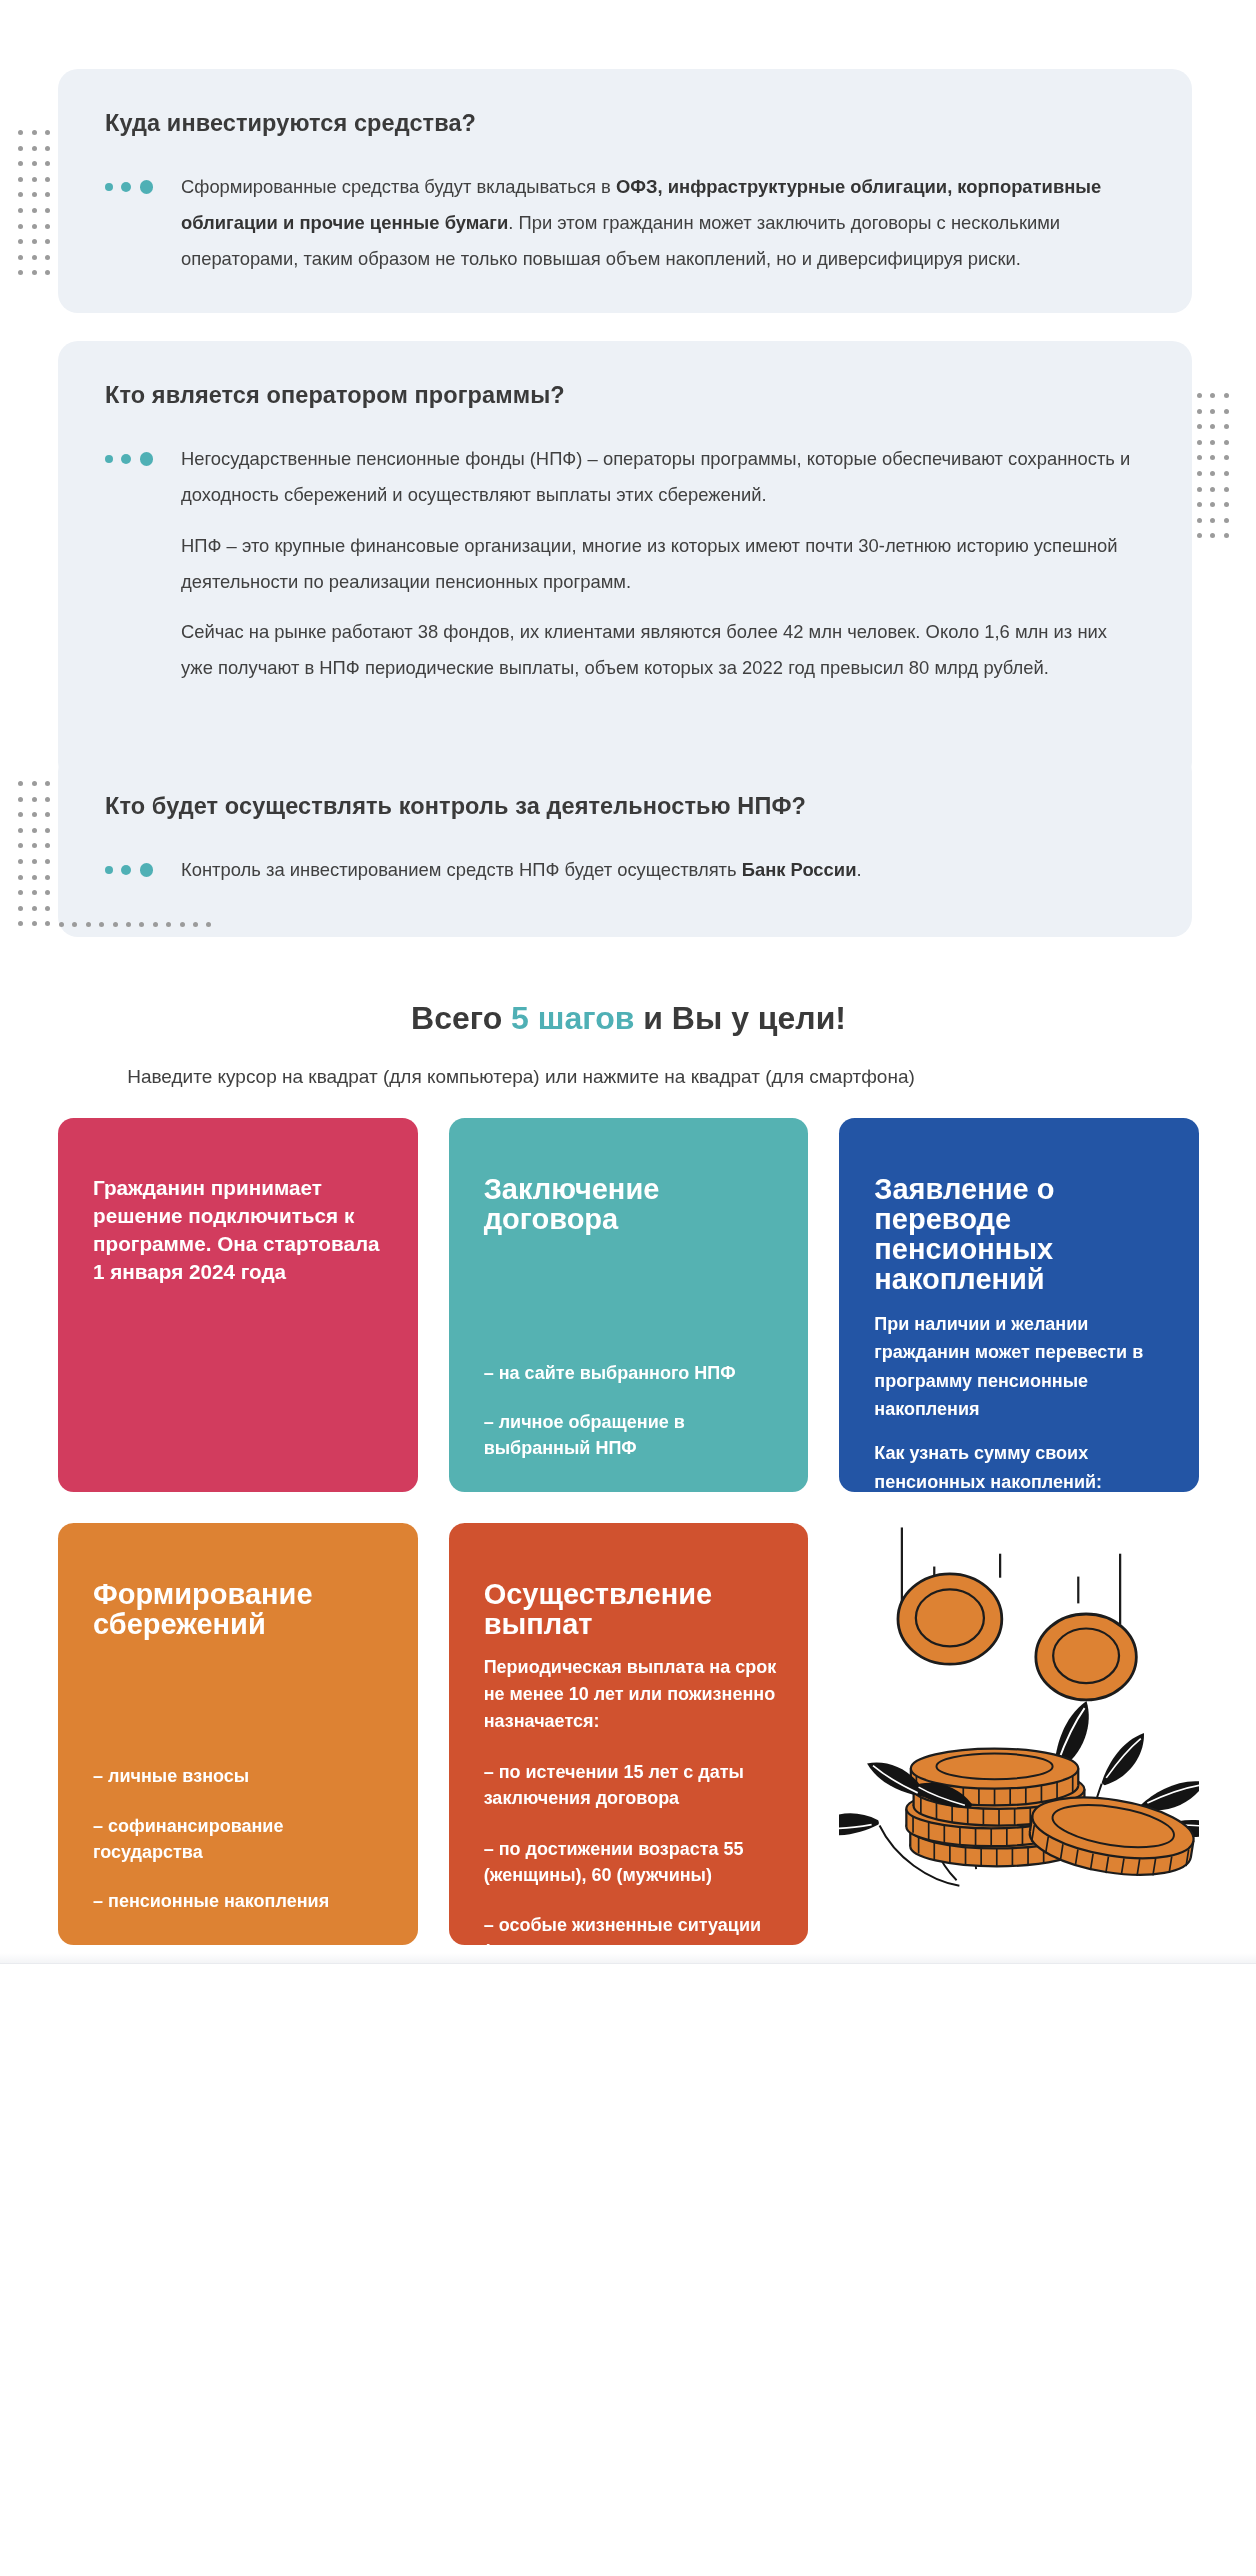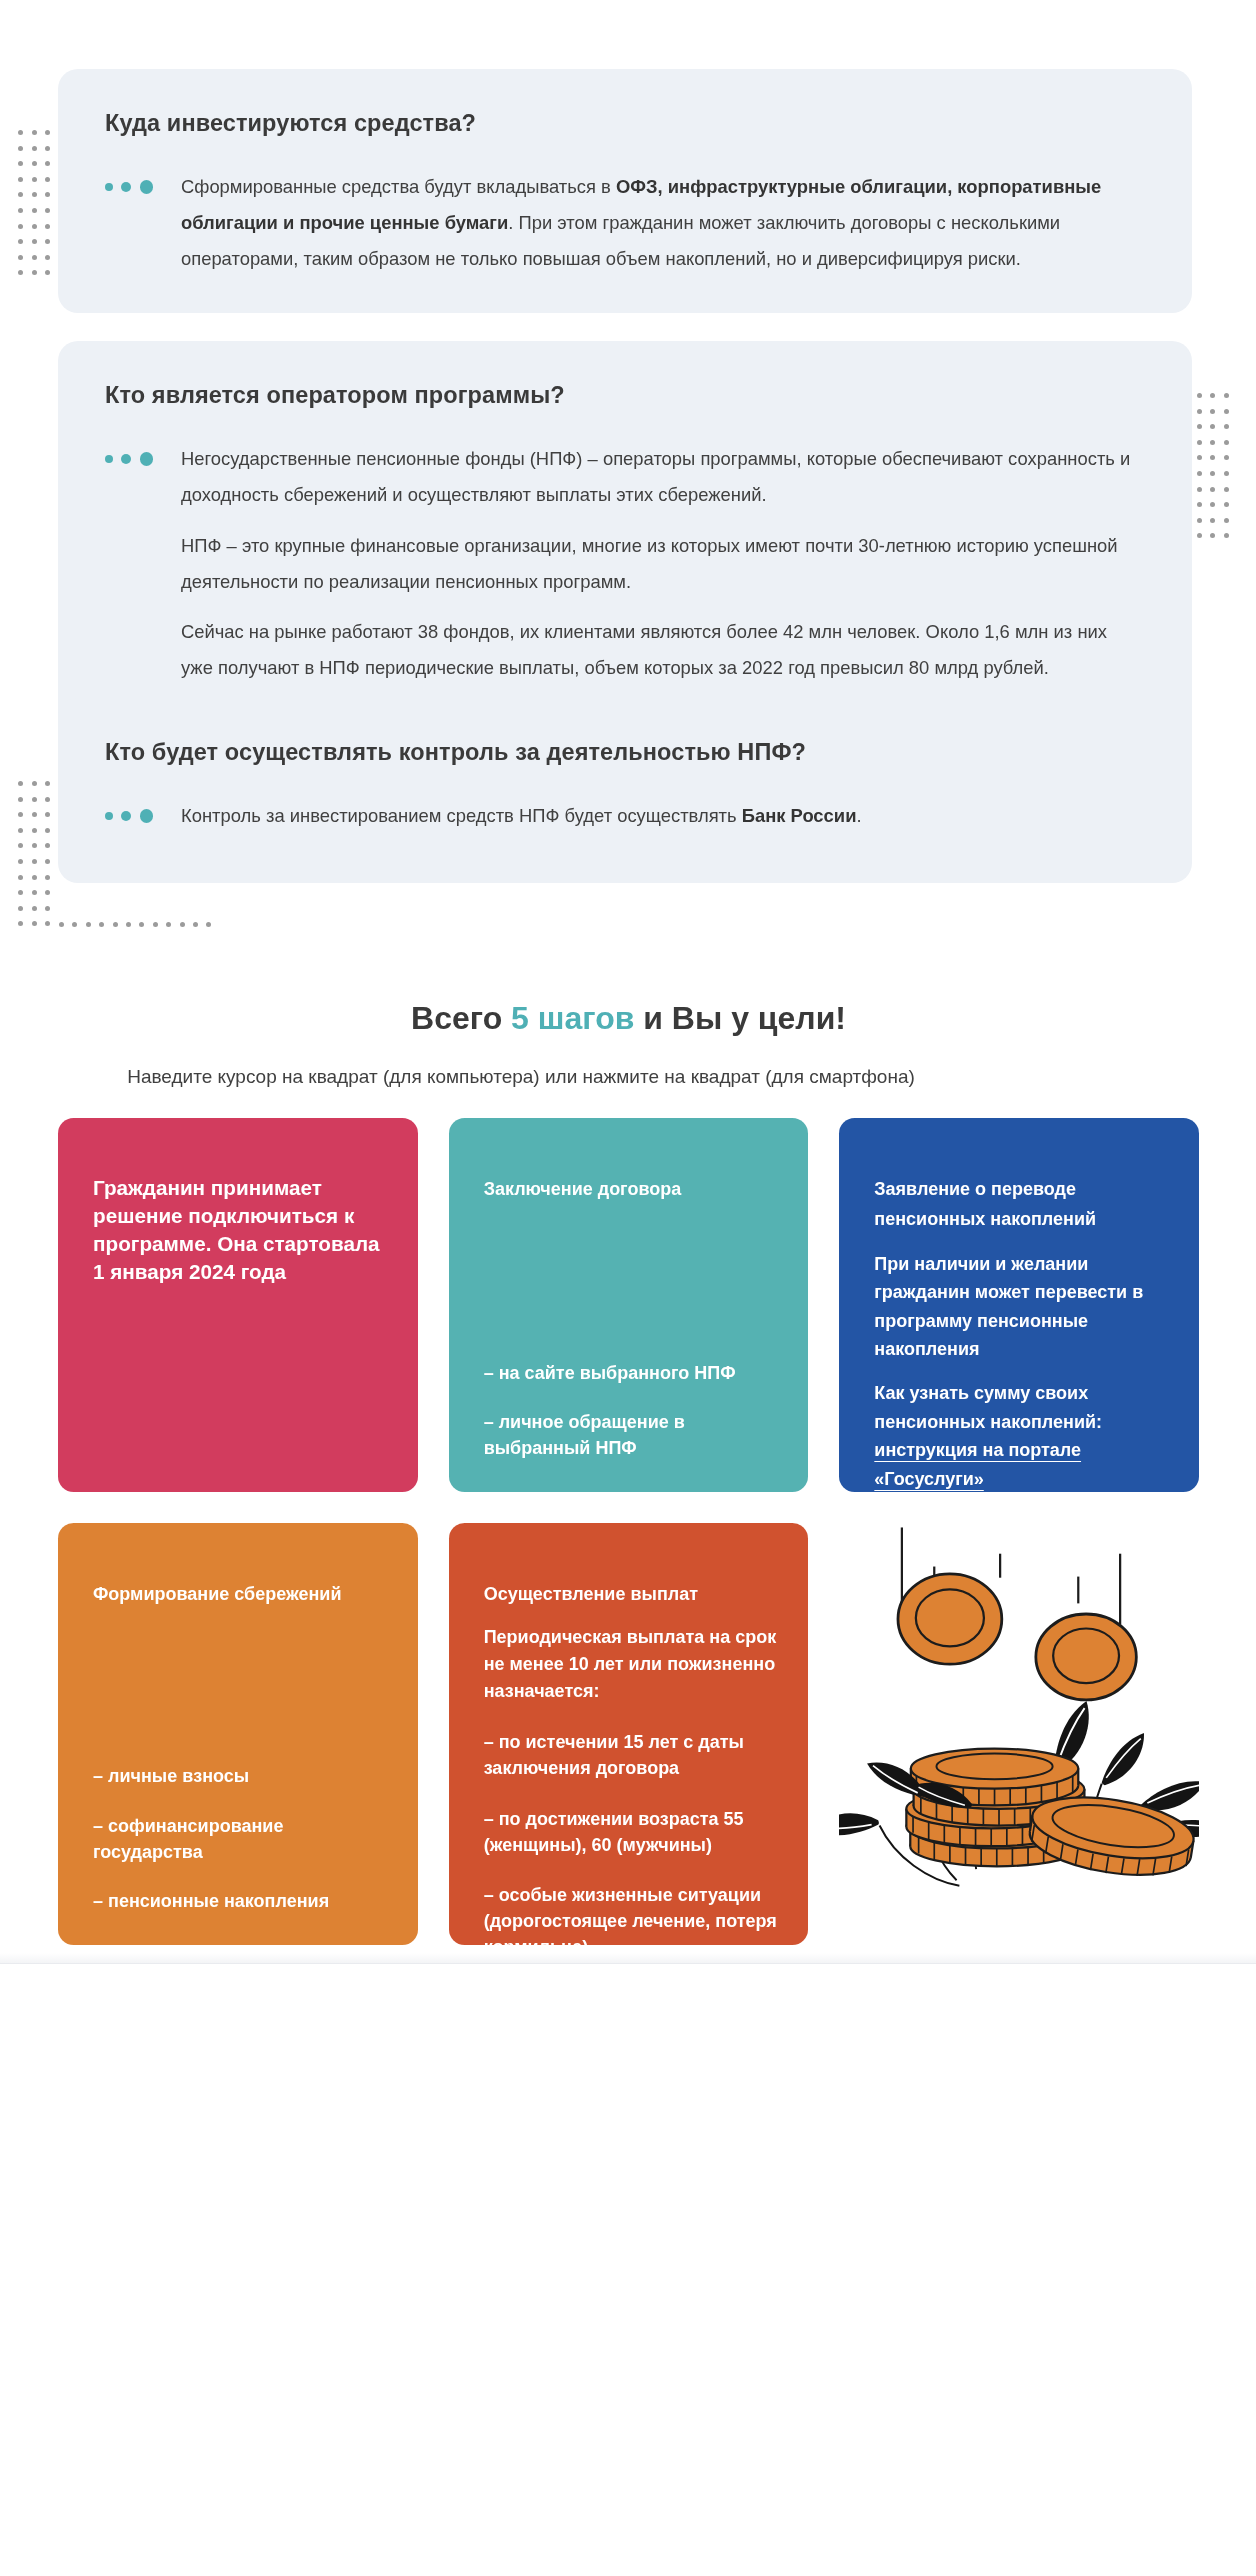--- a/index.html
+++ b/index.html
@@ -11,21 +11,21 @@
   }
   
   .faq-card{
     position:absolute;left:58px;width:1134px;box-sizing:border-box;
     background:var(--faq-card-bg,#EDF1F6);
     border-radius:20px;
     padding:41px 49px 34px 47px;
   }
   #faq-0{top:69px;height:244px;}
   #faq-1{top:341px;height:441px;}
-  #faq-2{top:698px;height:185px;}
+  #faq-2{top:752px;height:185px;}
   .faq-title{
     margin:0 0 32px 0;
     font-size:23.5px;font-weight:700;color:var(--heading-text,#3A3A3A);
     letter-spacing:0.1px;
   }
   .faq-body{display:flex;align-items:flex-start;}
   .bullet-dots{
     display:flex;align-items:center;height:36px;flex:0 0 auto;margin-right:28px;
   }
   .bullet-dots i{display:block;border-radius:50%;background:var(--accent-teal,#4FB0B5);}
@@ -65,21 +65,21 @@
     border-radius:15.6px;box-sizing:border-box;color:#fff;
     padding:56px 28px 31px 35px;
     display:flex;flex-direction:column;
   }
   .card-pink{background:var(--card-pink,#D23C5E);}
   .card-teal{background:var(--card-teal,#55B2B2);}
   .card-blue{background:var(--card-blue,#2355A5);}
   .card-orange{background:var(--card-orange,#DD8233);}
   .card-red{background:var(--card-red,#D0522F);}
   .step-text-lg{font-size:20.7px;font-weight:700;line-height:28px;margin:0;}
-  .step-title{font-size:18px;font-weight:700;line-height:30px;margin:0;}
+  .step-title{font-size:29px;font-weight:700;line-height:30px;margin:0;}
   .step-bullets{margin-top:auto;font-size:18px;font-weight:700;line-height:26px;}
   .step-bullets div{margin-top:23.5px;}
   .step-bullets div:first-child{margin-top:0;}
   .card-blue p{margin:15.6px 0 0 0;font-size:18px;font-weight:700;line-height:28.5px;}
   .card-blue .link{
     text-decoration:underline;text-underline-offset:5px;text-decoration-thickness:1.1px;
     cursor:pointer;
   }
   .card-red .step-body{margin:14.5px 0 0 0;font-size:18px;font-weight:700;line-height:27px;}
   .card-red .step-bullets{margin-top:0;}

